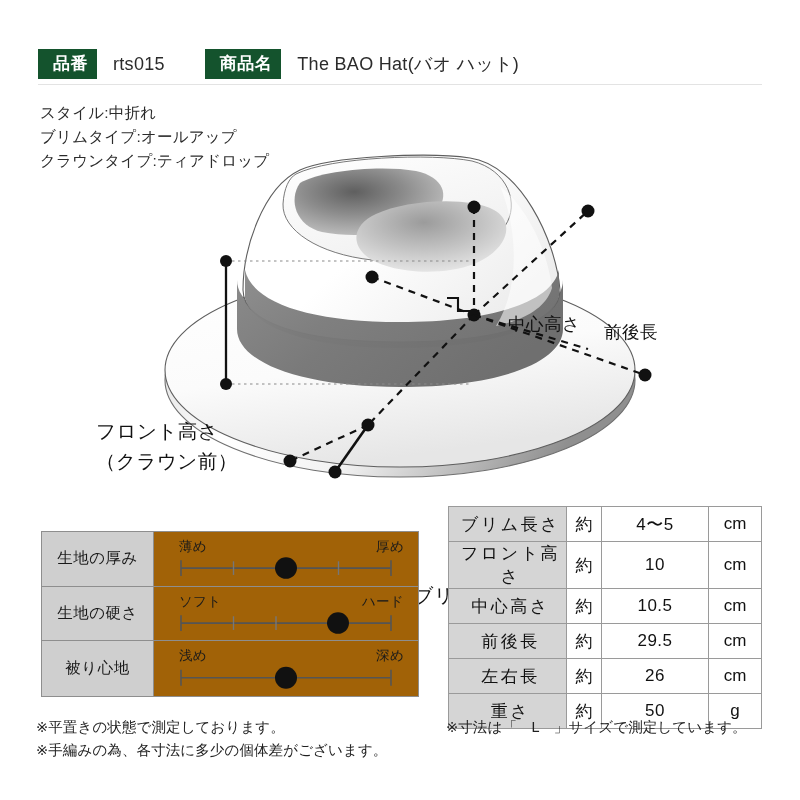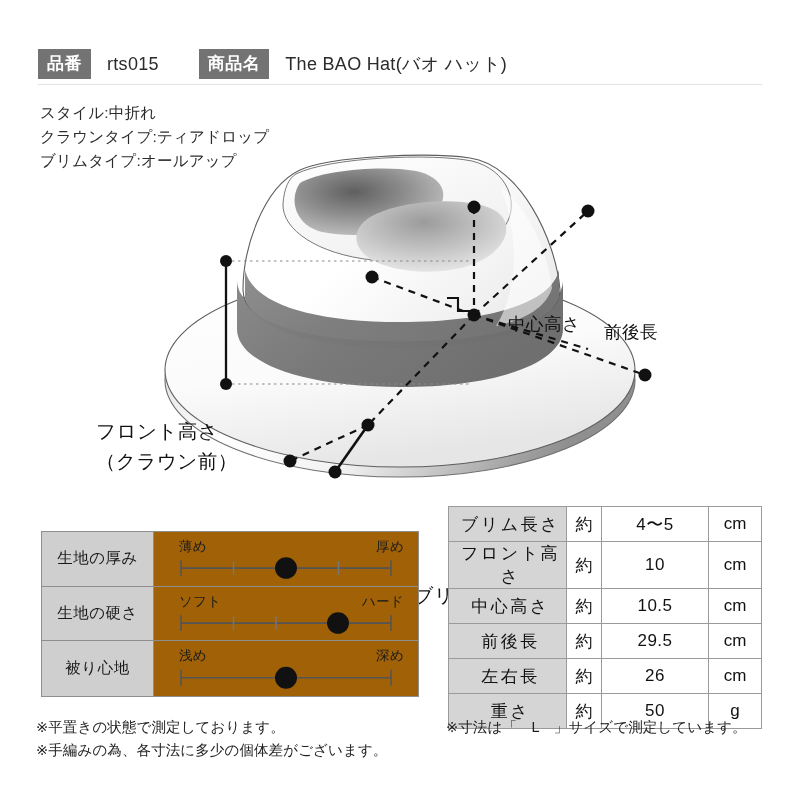--- a/index.html
+++ b/index.html
@@ -7,22 +7,22 @@
     width:800px;height:800px;position:relative;overflow:hidden;
     font-family:"Liberation Sans","DejaVu Sans",sans-serif;
     color:#1a1a1a;
     -webkit-font-smoothing:antialiased;
   }
   .page{position:absolute;inset:0;}
 
   
   .hdr{position:absolute;left:38px;top:49px;display:flex;align-items:stretch;}
   .hdr-tag{
-    background:#737373;color:#fff;font-size:17px;font-weight:700;
-    padding:4px 9px 5px 9px;line-height:1.25;letter-spacing:0.5px;
+    background:#14532d;color:#fff;font-size:17px;font-weight:700;
+    padding:4px 9px 5px 15px;line-height:1.25;letter-spacing:0.5px;
     display:flex;align-items:center;
   }
   .hdr-val{
     font-size:18px;color:#2b2b2b;display:flex;align-items:center;
     padding:0 14px 0 16px;white-space:nowrap;letter-spacing:0.3px;
   }
   .hdr-val.wide{padding-right:40px;}
   .hdr-rule{position:absolute;left:38px;top:84px;width:724px;height:1px;background:#e3e3e3;}
 
   
@@ -77,22 +77,22 @@
   <div class="hdr">
     <span class="hdr-tag">品番</span>
     <span class="hdr-val wide">rts015</span>
     <span class="hdr-tag">商品名</span>
     <span class="hdr-val">The BAO Hat(バオ ハット)</span>
   </div>
   <div class="hdr-rule"></div>
 
   <div class="specs">
     <div>スタイル:中折れ</div>
+    <div>ブリムタイプ:オールアップ</div>
     <div>クラウンタイプ:ティアドロップ</div>
-    <div>ブリムタイプ:オールアップ</div>
   </div>
 
   <div class="diagram">
     <svg width="800" height="360" viewBox="0 0 800 360">
       <defs>
         <linearGradient id="brimTop" x1="0" y1="0" x2="0.35" y2="1">
           <stop offset="0%" stop-color="#ffffff"></stop>
           <stop offset="55%" stop-color="#fbfbfb"></stop>
           <stop offset="100%" stop-color="#e6e6e6"></stop>
         </linearGradient>

